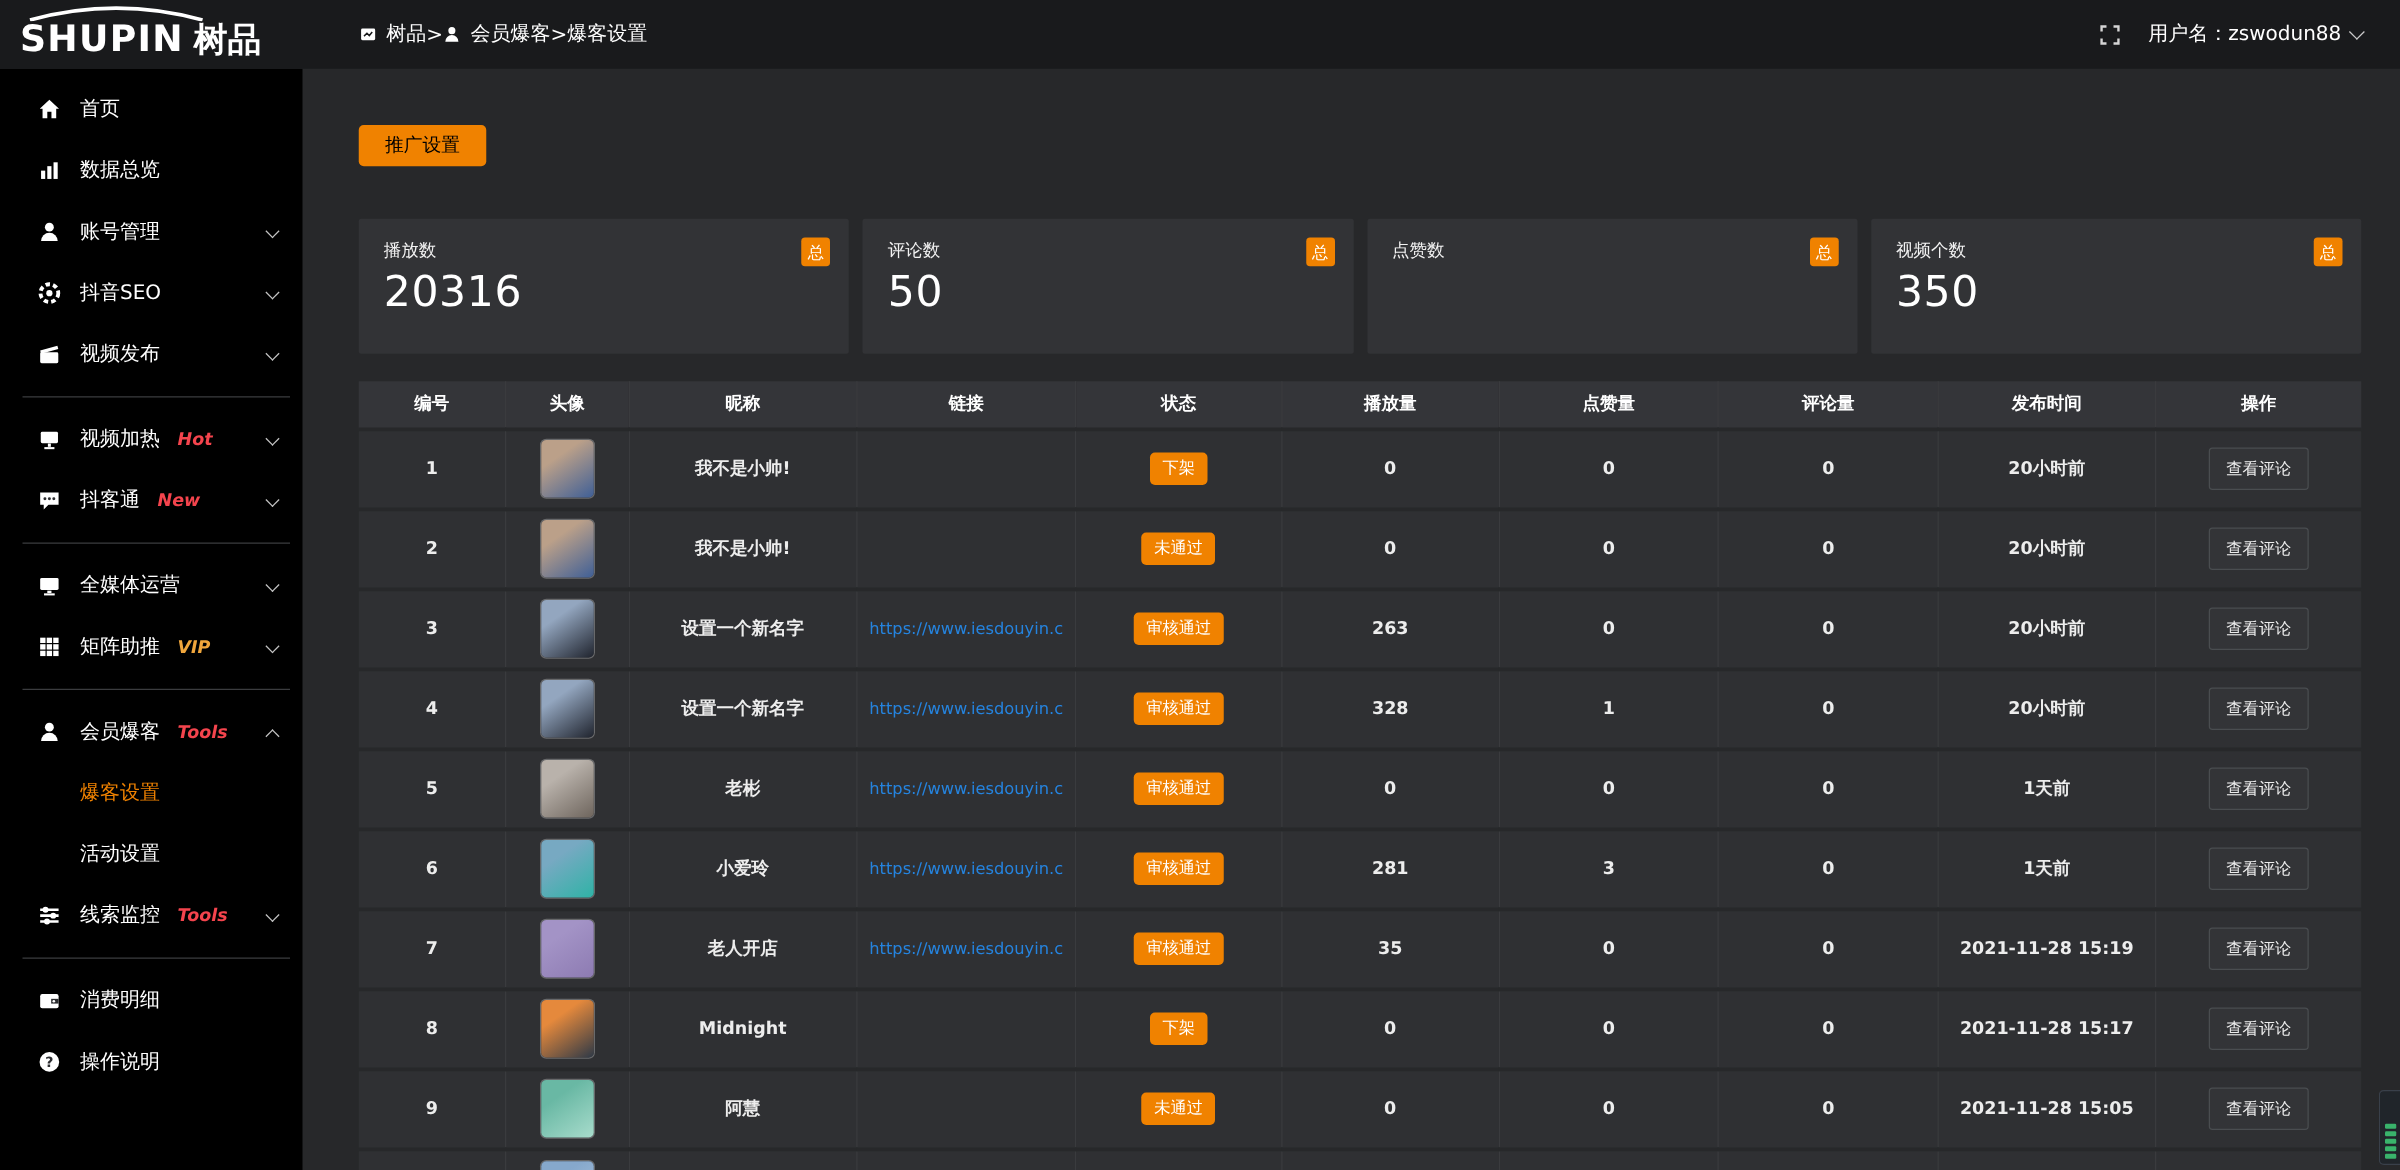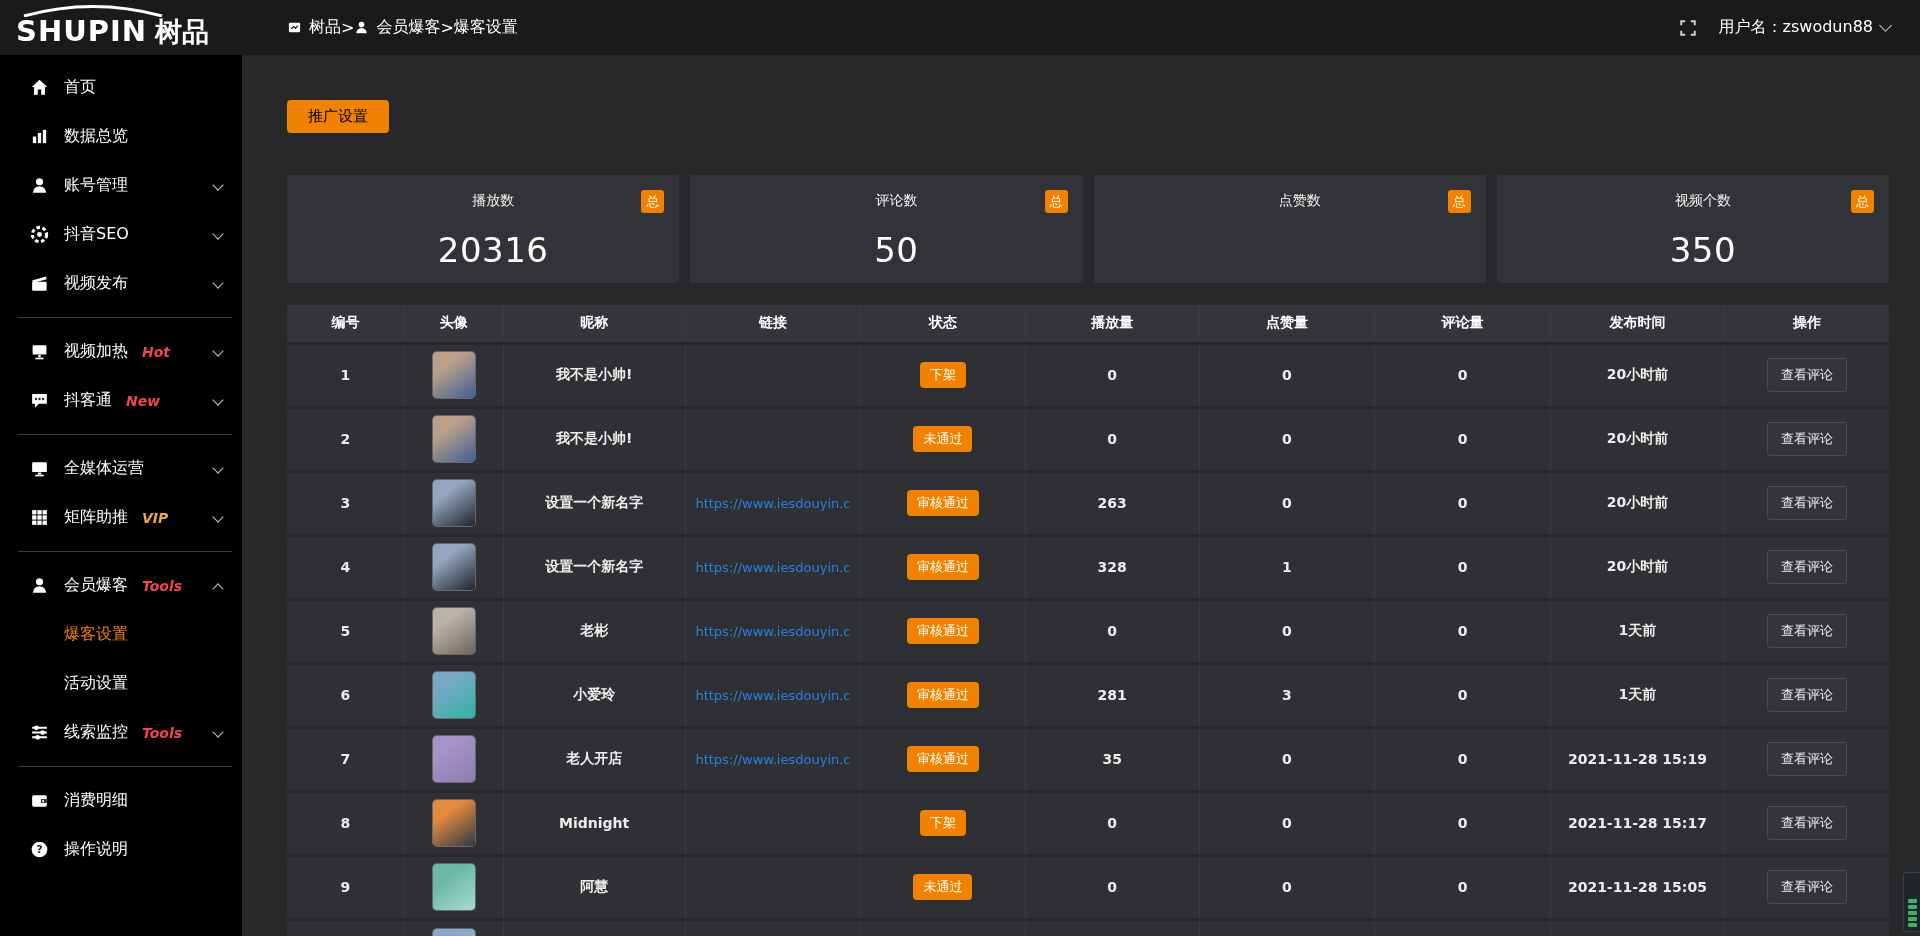--- a/index.html
+++ b/index.html
@@ -31,23 +31,23 @@
   .chev.up{transform:rotate(225deg);margin-top:-1px;}
   .side-divider{height:1px;background:#3b3c3f;margin:9px 10px 9px 18px;}
   .side-sub{height:49px;display:flex;align-items:center;padding-left:64px;font-size:16px;color:#fff;cursor:pointer;}
   .side-sub.active{color:#f08200;}
   
   .main{position:absolute;top:55px;left:242px;width:1678px;height:881px;box-sizing:border-box;padding:45px 31px 0 45px;}
   .promo-btn{display:inline-flex;align-items:center;justify-content:center;height:33px;padding:0 21px;
     background:#f08200;color:#000000;font-size:15px;border:none;border-radius:4px;cursor:pointer;
     font-family:inherit;}
   .cards{display:flex;gap:11px;margin-top:42px;}
-  .card{position:relative;flex:1;height:108px;background:#323336;border-radius:2px;box-sizing:border-box;padding:17px 0 0 20px;text-align:center;}
+  .card{position:relative;flex:1;height:108px;background:#323336;border-radius:2px;box-sizing:border-box;padding:17px 0 0 20px;}
   .card .clabel{font-size:14px;color:#f2f2f2;}
-  .card .cvalue{font-size:34px;font-weight:500;color:#fff;margin-top:20px;letter-spacing:.5px;}
+  .card .cvalue{font-size:34px;font-weight:500;color:#fff;margin-top:4px;letter-spacing:.5px;}
   .card .cbadge{position:absolute;top:15px;right:15px;width:23px;height:23px;background:#f08200;color:#fff;
     font-size:13px;border-radius:3px;display:flex;align-items:center;justify-content:center;}
   
   table.grid{width:100%;margin-top:22px;border-collapse:collapse;table-layout:fixed;}
   .grid th,.grid td{text-align:center;vertical-align:middle;border-left:1px solid #3a3b3e;padding:0;}
   .grid th:first-child,.grid td:first-child{border-left:none;}
   .grid thead tr{height:38px;background:#343539;}
   .grid th{font-size:14px;font-weight:600;color:#fff;}
   .grid tbody tr{height:64px;background:#2f3033;border-top:3px solid #27282a;}
   .grid td{font-size:14px;font-weight:600;color:#ededed;}

